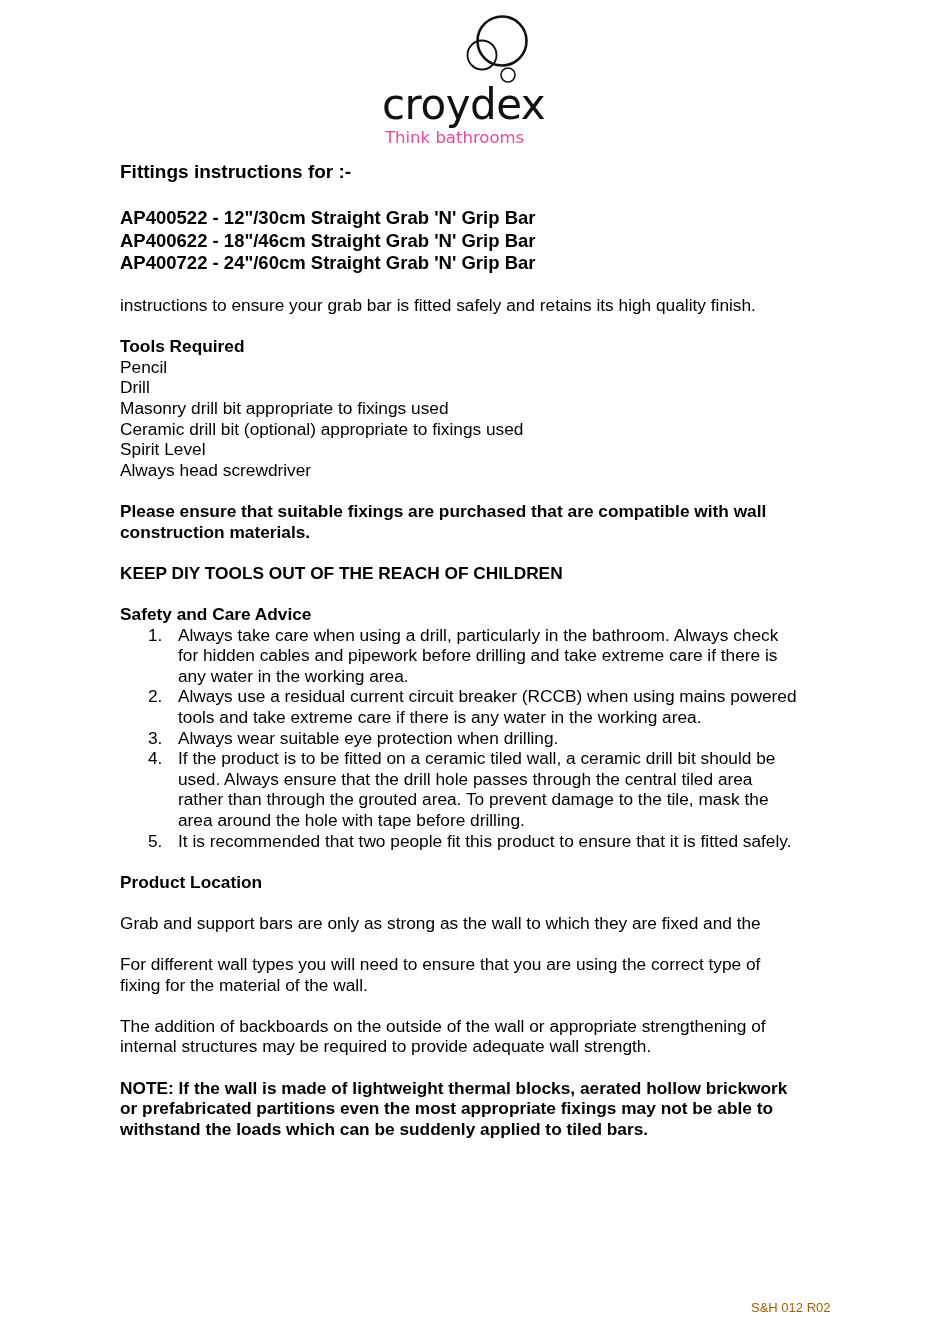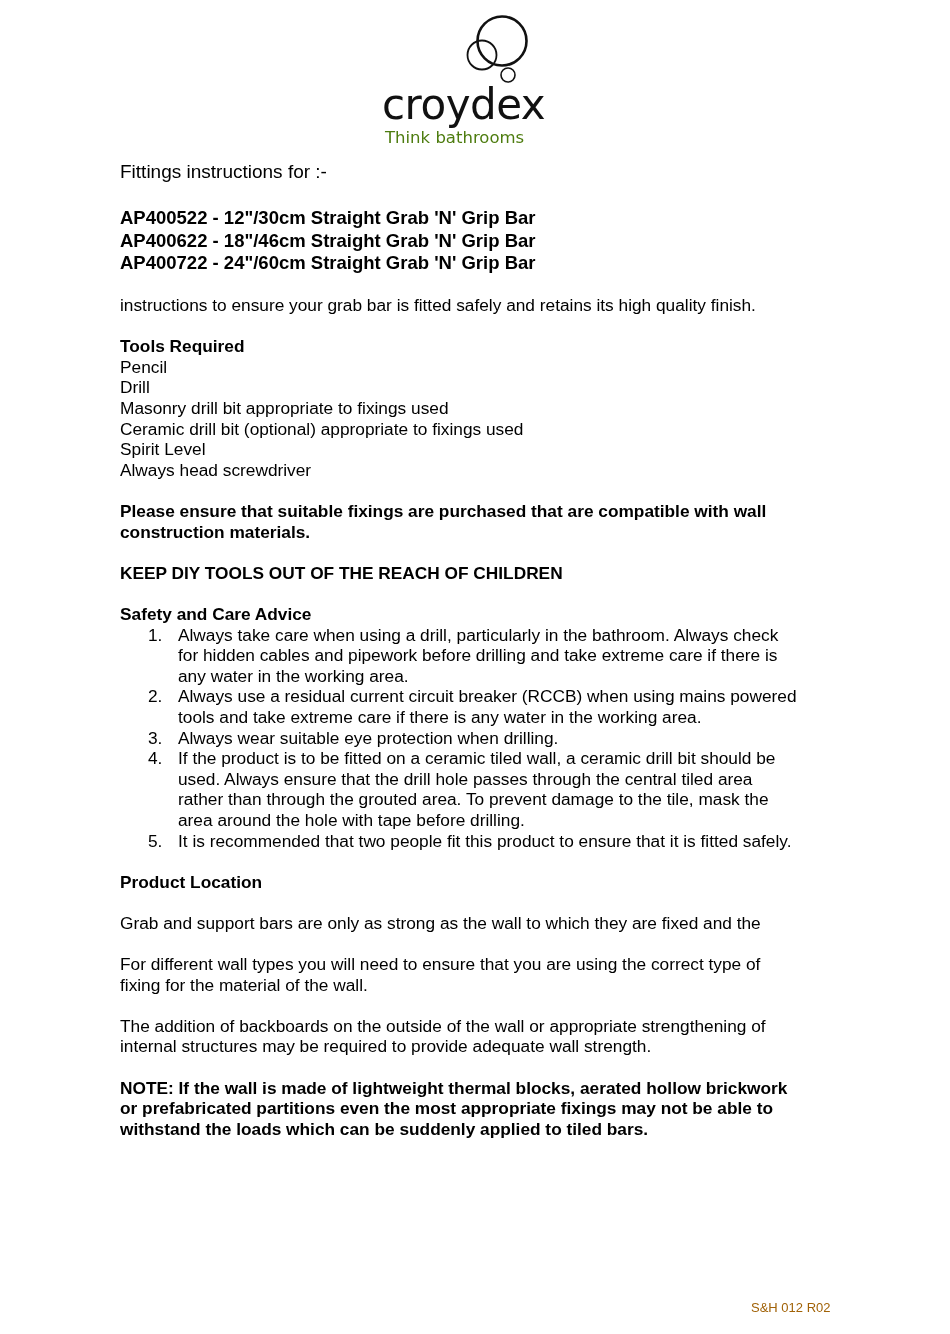--- a/index.html
+++ b/index.html
@@ -8,25 +8,25 @@
     font-family: "Liberation Sans", sans-serif; color: #000; font-size: 17.3px;
   }
   .logo { position: absolute; left: 380px; top: 8px; width: 160px; height: 142px; }
   .logo svg { position: absolute; left: 0; top: 0; }
   .logo-word {
     position: absolute; left: 2px; top: 76px; font-family: "DejaVu Sans", sans-serif;
     font-size: 42px; letter-spacing: -0.5px; line-height: 1; color: #111;
   }
   .logo-tag {
     position: absolute; left: 5px; top: 122px; font-family: "DejaVu Sans", sans-serif;
-    font-size: 16.5px; line-height: 1; color: #4d7c0f;
+    font-size: 16.5px; line-height: 1; color: #ec4899;
   }
   .content { position: absolute; left: 120px; top: 160px; width: 720px; }
   .line { line-height: 20.6px; margin: 0; white-space: nowrap; }
-  .intro-title { font-size: 19px; line-height: 24px; }
+  .intro-title { font-size: 19px; line-height: 24px; font-weight: bold; }
   .product { font-weight: bold; font-size: 18.5px; line-height: 22.5px; }
   .b { font-weight: bold; }
   .gap { height: 20.6px; }
   .gapL { height: 23px; }
   ol { margin: 0; padding: 0; list-style: none; }
   ol li { position: relative; padding-left: 58px; line-height: 20.6px; }
   ol li .num { position: absolute; left: 28px; top: 0; }
   .footer {
     position: absolute; left: 751px; top: 1300px; font-size: 13px; color: #a16207;
   }

